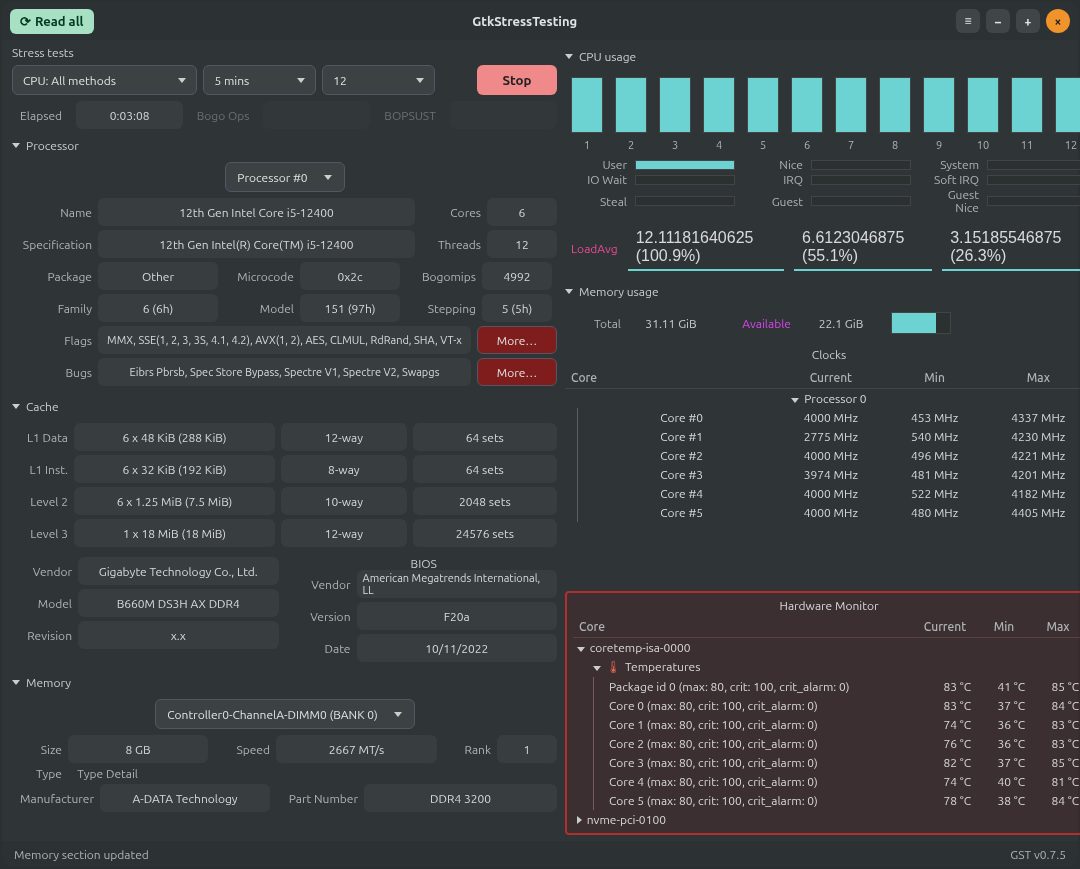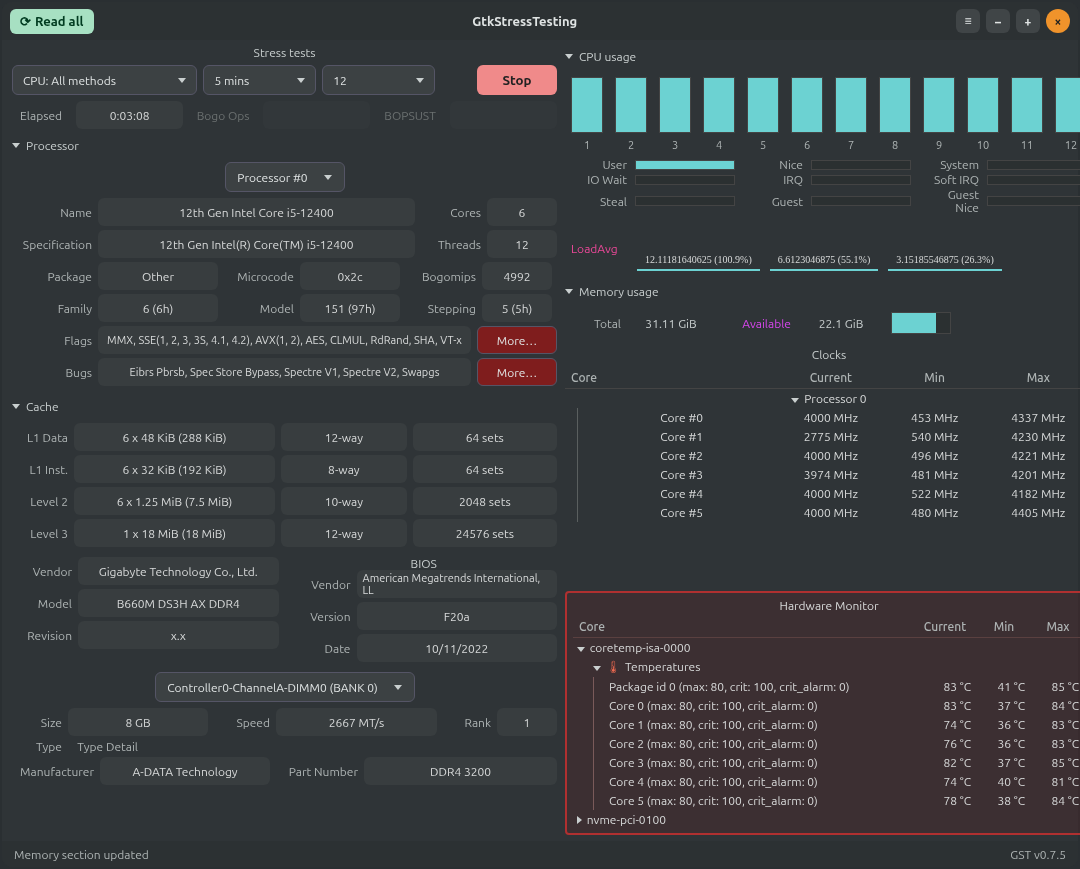--- a/index.html
+++ b/index.html
@@ -40,21 +40,21 @@
   .cpu-bar .fill { position:absolute; bottom:0; left:0; right:0; background:#6cd2d2; height:100%;}
   .cpu-nums { display:flex; gap:3px; padding:0 6px; justify-content:space-between; font-size:11px; color:#aeb4b4;}
   .cpu-nums span{ width:32px; text-align:center;}
 
   .meter-row { display:flex; align-items:center; gap:8px; padding:1px 6px; font-size:12px;}
   .meter-row .ml { width:56px; text-align:right; color:#aeb4b4;}
   .meter-row .bar { width:100px; height:10px; background:#2b3031; border:1px solid #444; position:relative;}
   .meter-row .bar .f { position:absolute; left:0; top:0; bottom:0; background:#6cd2d2;}
 
   .load-row { display:flex; gap:10px; align-items:center; padding:4px 6px;}
-  .load-pill { border-bottom:2px solid #6cd2d2; padding:4px 8px; font-size:10px; color:#d8dada; font-family:Liberation Serif, serif;margin-top:25px;}
+  .load-pill { border-bottom:2px solid #6cd2d2; padding:4px 8px; font-size:16px; color:#d8dada; font-family:Liberation Sans, sans-serif;}
 
   .mem-row { display:flex; align-items:center; gap:10px; padding:4px 6px; font-size:12px;}
   .mem-bar { width:60px; height:22px; background:#2b3031; border:1px solid #444; position:relative;}
   .mem-bar .f{ position:absolute; left:0; top:0; bottom:0; width:75%; background:#6cd2d2;}
 
   table.clocks { width:100%; border-collapse:collapse; font-size:12px;}
   table.clocks th { color:#aeb4b4; font-weight:500; padding:4px 6px; text-align:center; border-bottom:1px solid #444;}
   table.clocks td { padding:3px 6px; text-align:center; color:#d8dada;}
   table.clocks td.tree { text-align:center; padding-left:28px; position:relative;}
   table.clocks td.tree::before{ content:""; position:absolute; left:12px; top:0; bottom:0; border-left:1px solid #5a5f5f;}
@@ -97,21 +97,21 @@
       <div class="tb-btn">–</div>
       <div class="tb-btn">+</div>
       <div class="tb-close">×</div>
     </div>
   </div>
 
   <div class="content">
 
     <div class="col left">
 
-      <div style="text-align:center" class="smalltxt">Stress tests</div>
+      <div style="text-align:left" class="smalltxt">Stress tests</div>
       <div class="row">
         <div class="sel" style="flex:1.8">
             <span>CPU: All methods</span>
             <span class="chev"></span>
           </div>
         <div class="sel" style="flex:1">
             <span>5 mins</span>
             <span class="chev"></span>
           </div>
         <div class="sel" style="flex:1">
@@ -237,20 +237,24 @@
               <div class="k">Version</div>
               <div class="lbl-box" style="flex:1">F20a</div>
             </div>
           <div class="r">
               <div class="k">Date</div>
               <div class="lbl-box" style="flex:1">10/11/2022</div>
             </div>
         </div>
       </div>
 
+      <div class="section-hdr">
+          <span class="caret"></span>
+          <span>Memory</span>
+        </div>
       <div class="row" style="justify-content:center">
         <div class="sel" style="width:260px;justify-content:center;gap:8px">
             <span>Controller0-ChannelA-DIMM0 (BANK 0)</span>
             <span class="chev"></span>
           </div>
       </div>
       <div class="mem-grid">
         <div class="r">
           <div class="k" style="width:50px">Size</div>
             <div class="lbl-box" style="width:140px">8 GB</div>

